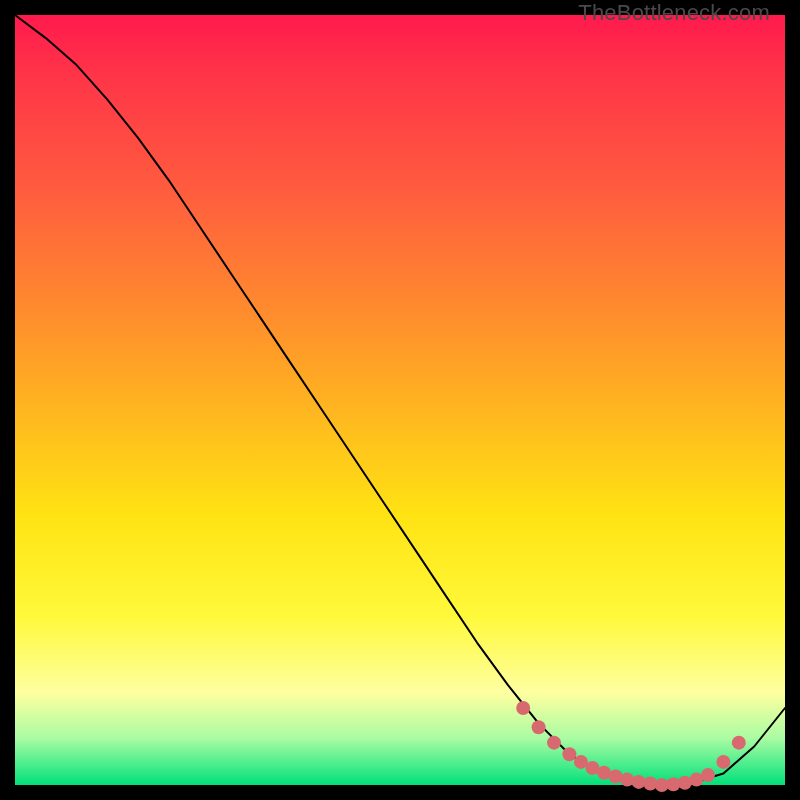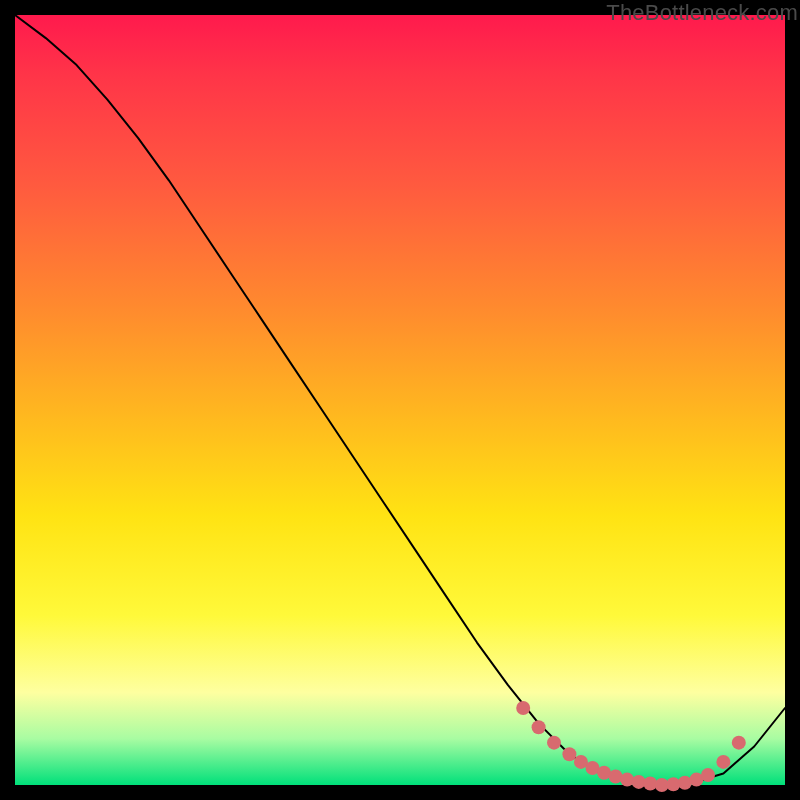--- a/index.html
+++ b/index.html
@@ -19,21 +19,21 @@
       #ffe313 65%,
       #fff93a 78%,
       #feffa0 88%,
       #a8fca2 94%,
       #00e07a 100%
     );
   }
   .watermark {
     position: absolute;
     top: 0px;
-    right: 2px;
+    right: 30px;
     font-family: Arial, Helvetica, sans-serif;
     font-size: 22px;
     color: #4a4a4a;
     font-weight: 500;
     letter-spacing: 0.2px;
   }
   svg.plot {
     position: absolute;
     left: 0; top: 0;
     width: 770px;

